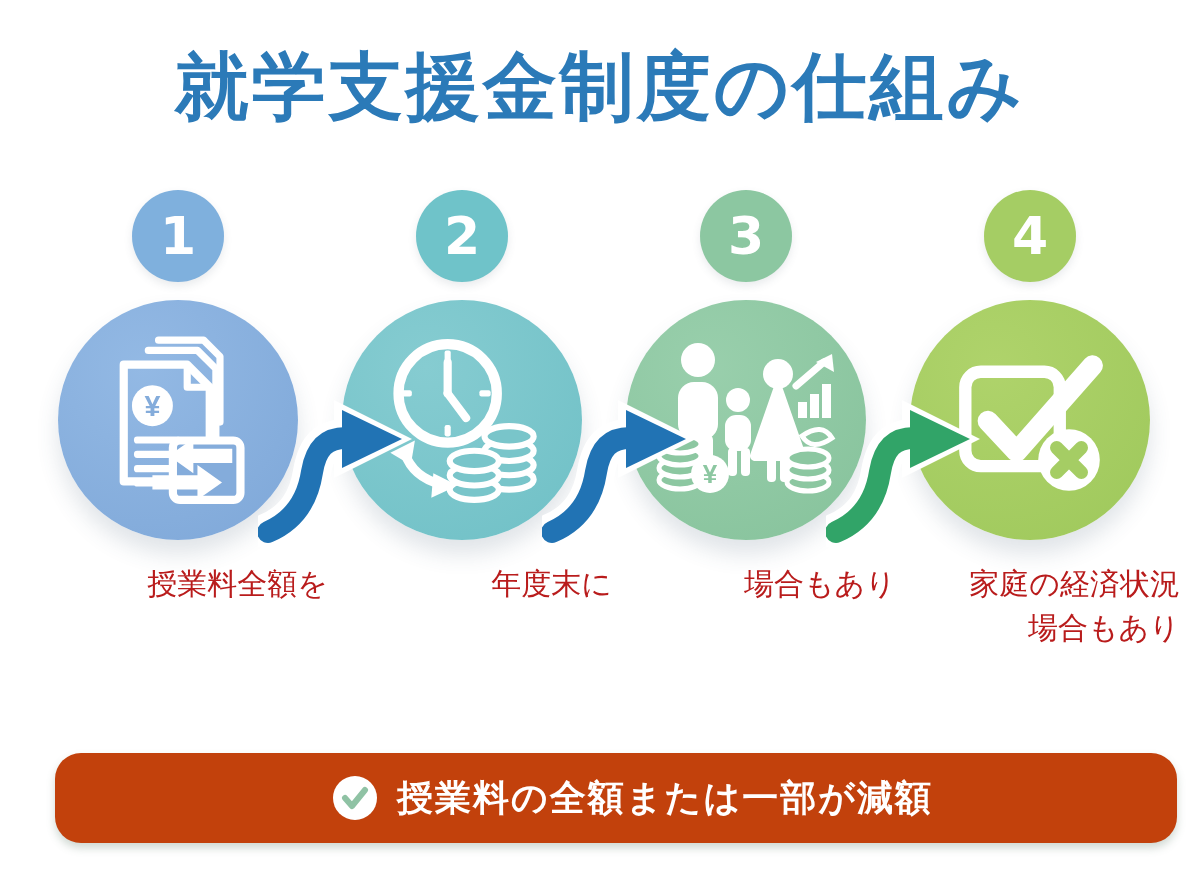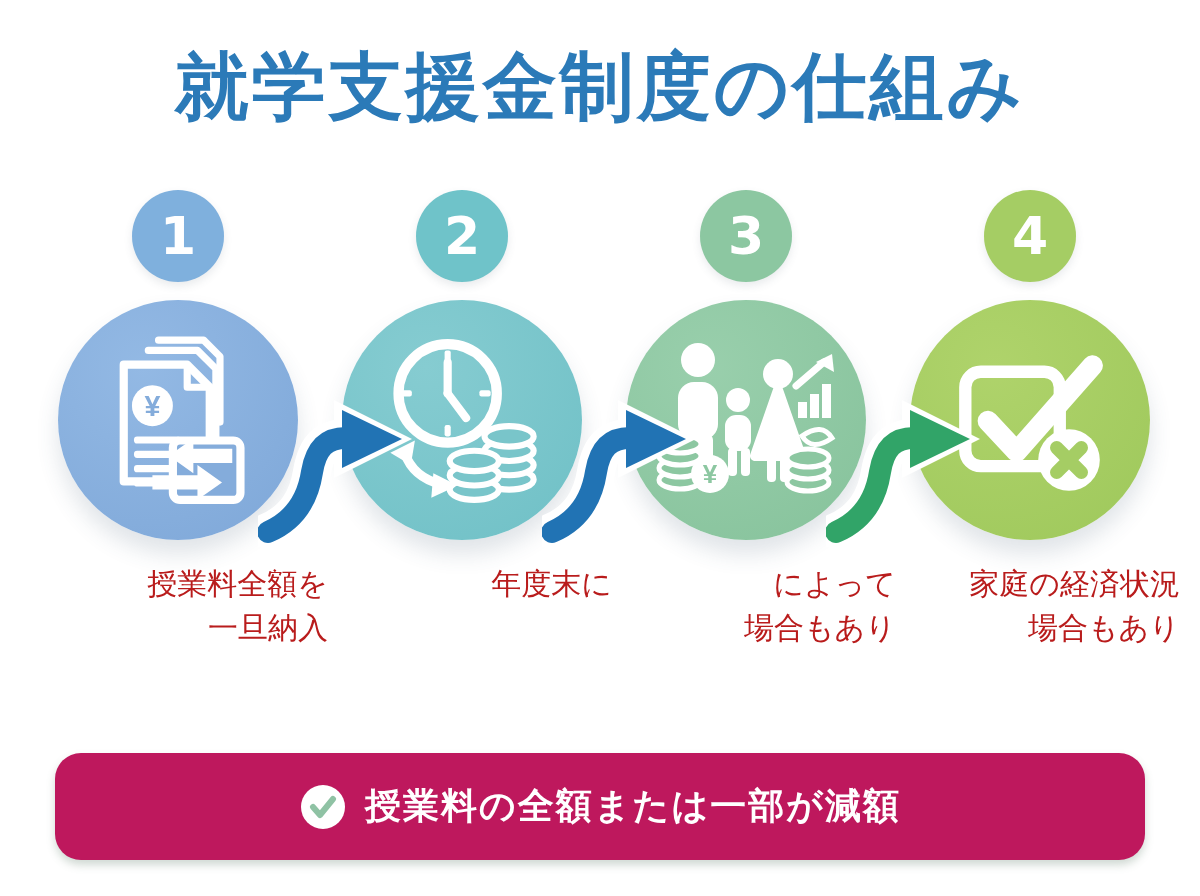--- a/index.html
+++ b/index.html
@@ -28,24 +28,24 @@
   .c3{left:626px;background:radial-gradient(circle at 35% 28%,#99cfac,#86c29b);}
   .c4{left:910px;background:radial-gradient(circle at 35% 28%,#afd36b,#9ec85b);}
 
   .step-label{position:absolute;top:562px;width:300px;text-align:right;
               font-size:30px;font-weight:400;color:#b91c1c;line-height:44px;}
   .l1{left:28px;} .l2{left:312px;} .l3{left:596px;} .l4{left:880px;}
 
   .arrow{position:absolute;top:372px;width:160px;height:175px;z-index:6;}
   .a1{left:258px;} .a2{left:542px;} .a3{left:826px;}
 
-  .banner{position:absolute;left:55px;top:753px;width:1090px;height:107px;
-          background:#be185d;border-radius:26px;
+  .banner{position:absolute;left:55px;top:753px;width:1090px;height:90px;
+          background:#c2410c;border-radius:26px;
           display:flex;align-items:center;justify-content:center;gap:18px;
-          box-shadow:0 5px 9px rgba(100,130,110,.30);}
+          box-shadow:0 5px 9px rgba(100,130,110,.30);padding-left:32px;}
   .banner-text{color:#ffffff;font-size:36px;font-weight:800;letter-spacing:2px;}
 
   svg{display:block;}
 </style>
 </head>
 <body>
 
 <div class="canvas">
 
   <h1 class="title">就学支援金制度の仕組み</h1>
@@ -181,28 +181,26 @@
 
   <svg class="arrow a3" viewBox="0 0 160 175">
     <path d="M10,160 C38,148 50,126 54,100 C58,76 68,66 88,66" stroke="#ffffff" stroke-width="38" fill="none" stroke-linecap="round"></path>
     <polygon points="76,28 76,106 154,67" fill="#ffffff"></polygon>
     <path d="M10,160 C38,148 50,126 54,100 C58,76 68,66 88,66" stroke="#31a468" stroke-width="22" fill="none" stroke-linecap="round"></path>
     <polygon points="84,38 84,96 144,67" fill="#31a468"></polygon>
   </svg>
 
   <div class="step-label l1">
     <div>授業料全額を</div>
-    <div>一旦納入</div>
     <div></div>
   </div>
   <div class="step-label l2">
     <div>年度末に</div>
   </div>
   <div class="step-label l3">
-    <div>によって</div>
     <div>場合もあり</div>
   </div>
   <div class="step-label l4">
     <div>家庭の経済状況</div>
     <div>場合もあり</div>
   </div>
 
   <div class="banner">
     <svg width="48" height="48" viewBox="0 0 48 48">
       <circle cx="24" cy="24" r="22" fill="#ffffff"></circle>

